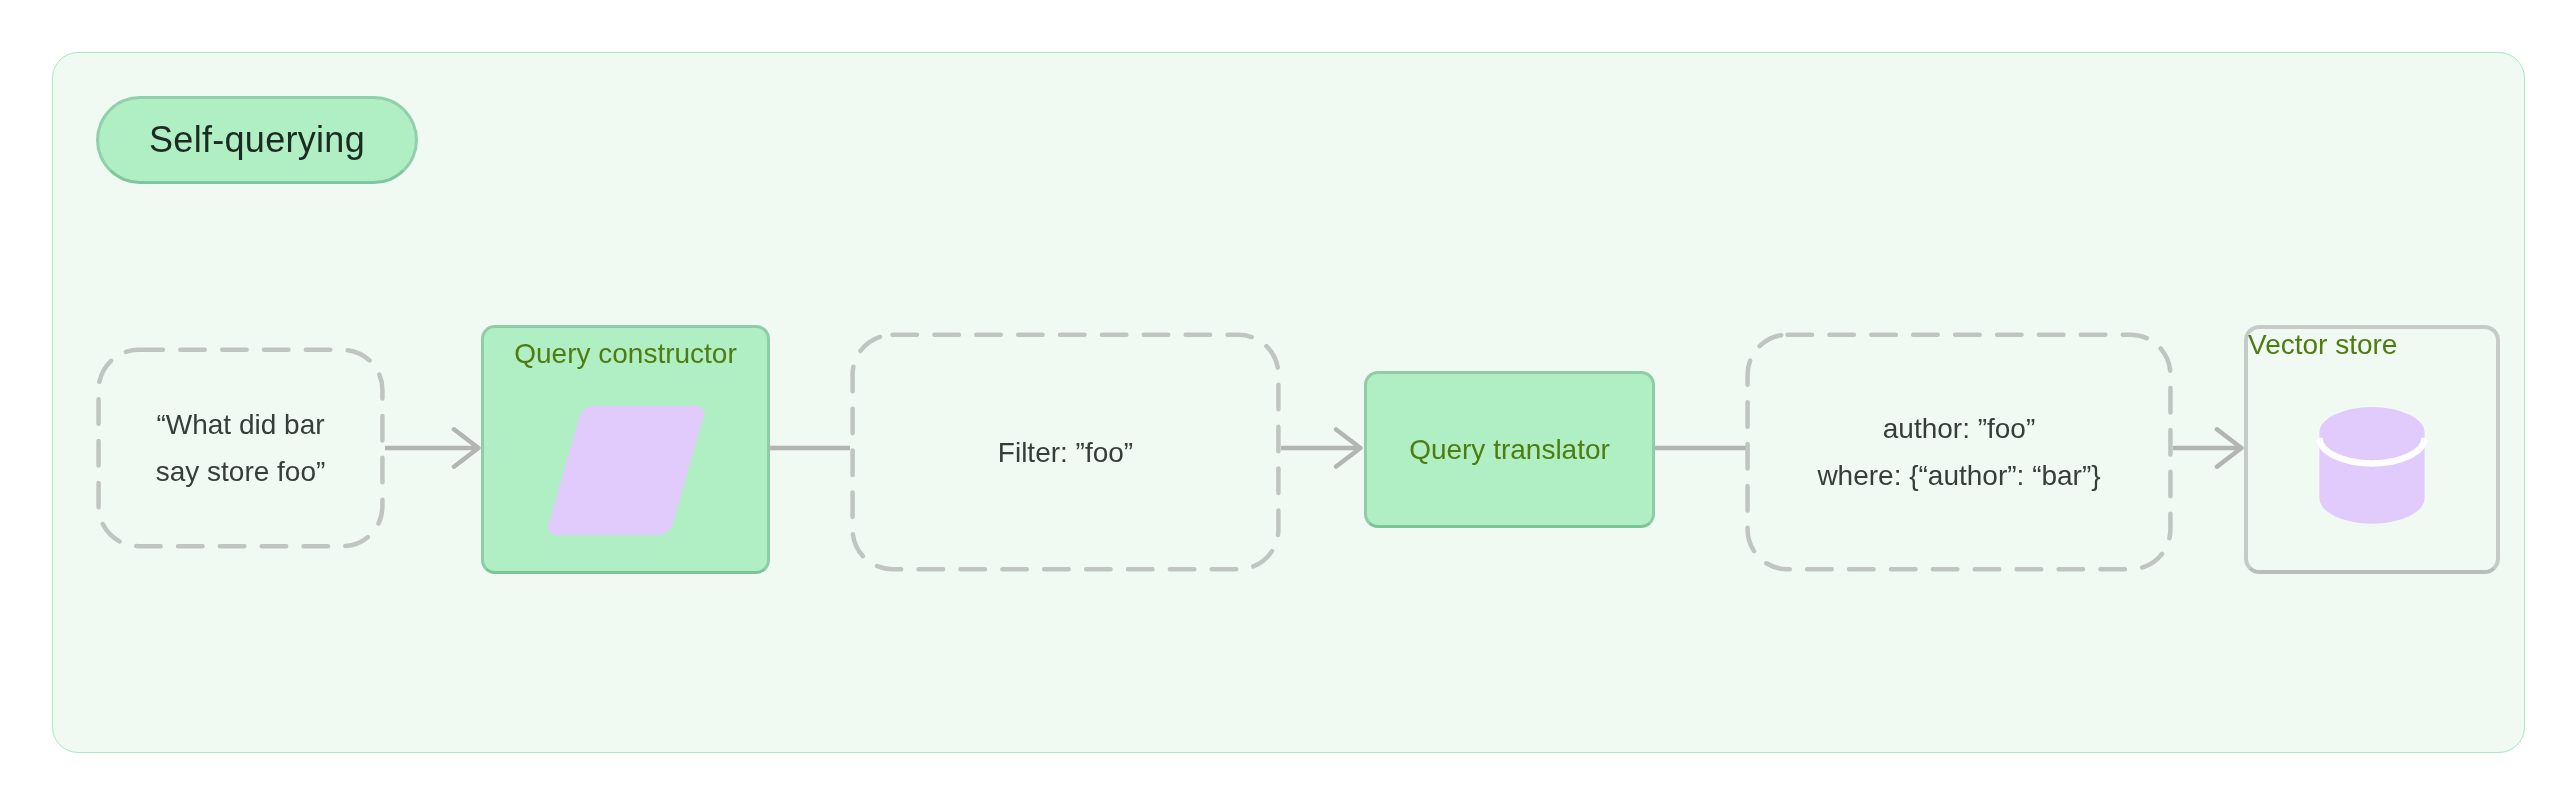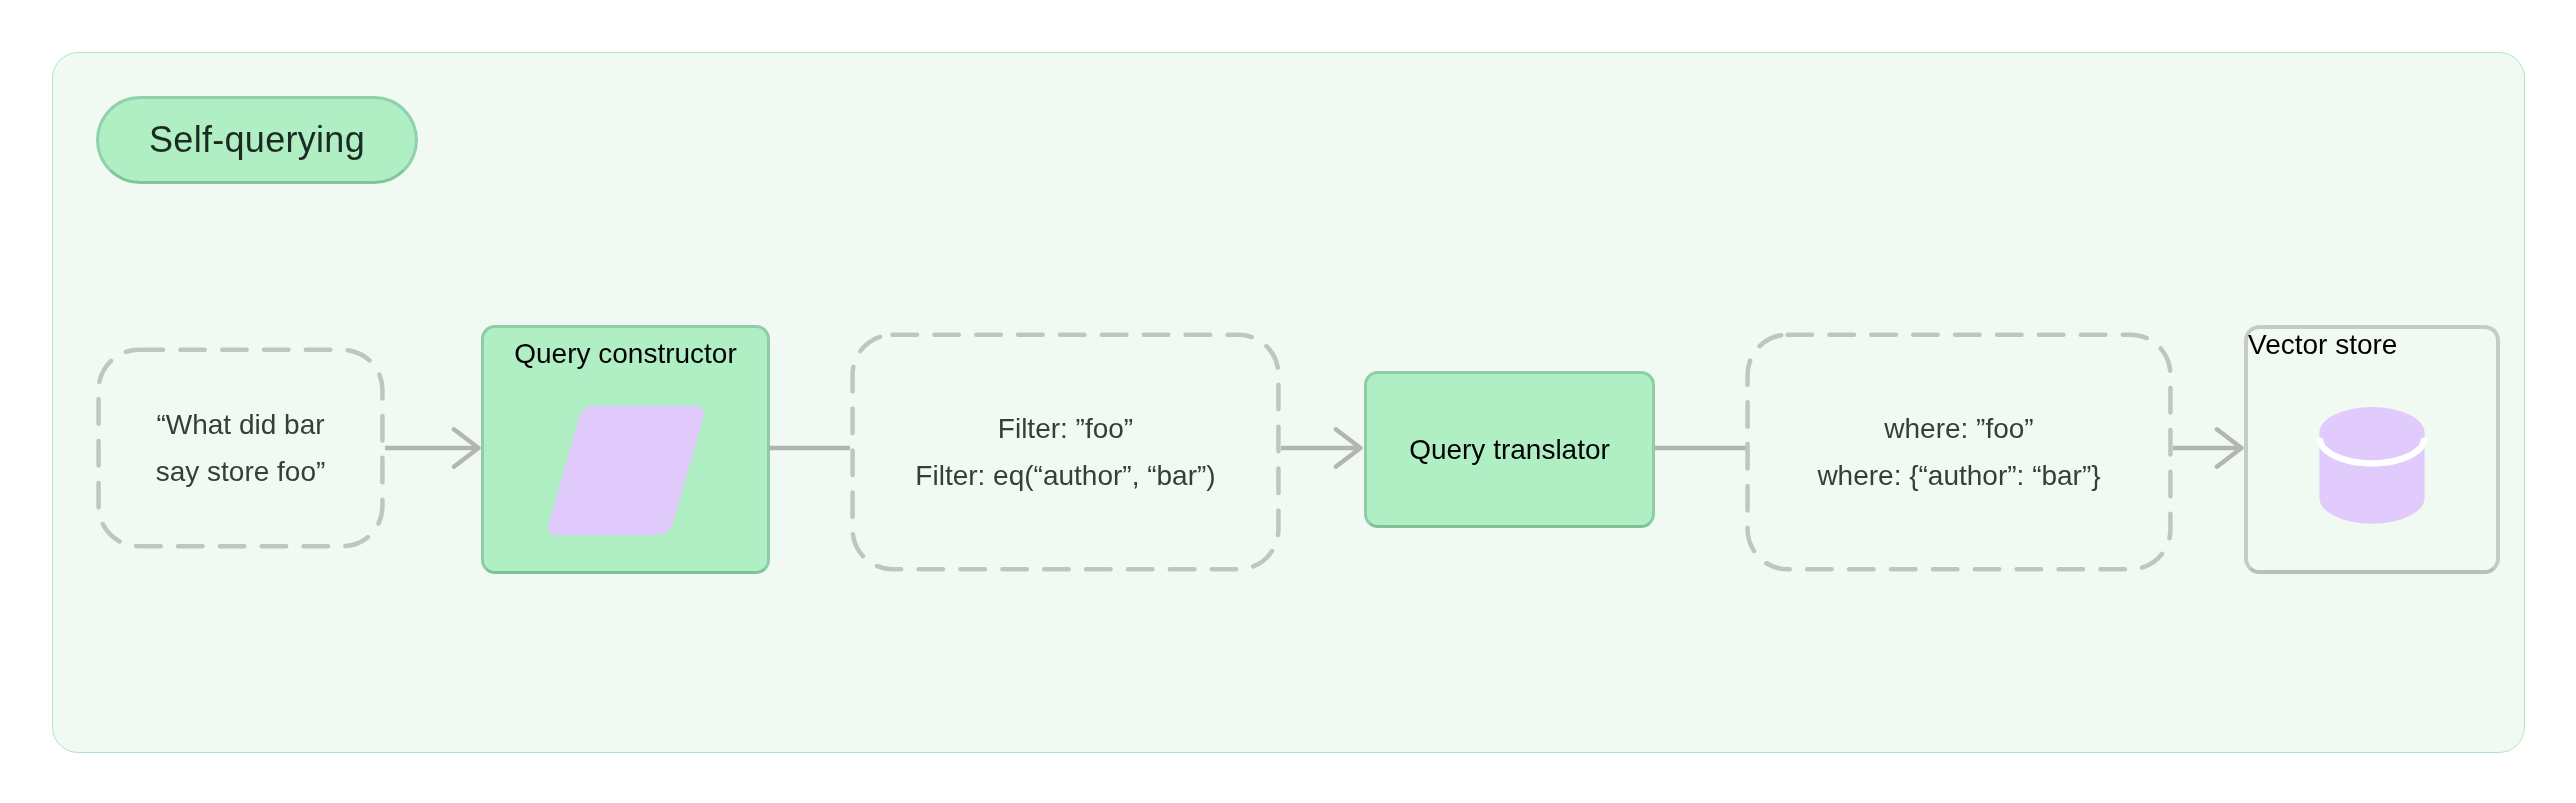--- a/index.html
+++ b/index.html
@@ -69,21 +69,21 @@
     border: 3.9px solid #8fcda6;
     border-bottom-color: #7cc496;
     border-radius: 14px;
     display: flex;
     flex-direction: column;
     align-items: center;
   }
   .solid-node.center-label { justify-content: center; }
   .node-label {
     font-size: 28px;
-    color: #000000;
+    color: #4d7c0f;
     white-space: nowrap;
   }
   .solid-node .node-label.top { margin-top: 10.3px; }
   .shape-wrap {
     flex: 1;
     display: flex;
     align-items: center;
     justify-content: center;
     width: 100%;
   }
@@ -144,21 +144,20 @@
       <svg width="81" height="52" viewBox="0 0 126 80">
         <line x1="0" y1="40" x2="126" y2="40" stroke="#b2b5b2" stroke-width="7" stroke-linecap="round"></line>
       </svg>
     </div>
 
     <div class="node dashed-node" style="left:797px; top:279px; width:431px; height:240px;">
       <svg class="dash-border" viewBox="0 0 669 372">
         <rect x="4" y="4" width="661" height="364" rx="62" fill="none" stroke="#c0c5c1" stroke-width="7" stroke-linecap="round" stroke-dasharray="38 27"></rect>
       </svg>
       <span class="line">Filter: ”foo”</span>
-      <span class="line">Filter: eq(“author”, “bar”)</span>
     </div>
 
     <div class="connector" style="left:1228px; top:369px; width:82px;">
       <svg width="82" height="52" viewBox="0 0 128 80">
         <line x1="2" y1="40" x2="123" y2="40" stroke="#b2b5b2" stroke-width="7" stroke-linecap="round"></line>
         <polyline points="86,11 124,40 86,69" fill="none" stroke="#b2b5b2" stroke-width="7" stroke-linecap="round" stroke-linejoin="round"></polyline>
       </svg>
     </div>
 
     <div class="node solid-node center-label" style="left:1311px; top:318px; width:291px; height:157px;">
@@ -168,21 +167,21 @@
     <div class="connector" style="left:1602px; top:369px; width:91px;">
       <svg width="91" height="52" viewBox="0 0 141 80">
         <line x1="0" y1="40" x2="141" y2="40" stroke="#b2b5b2" stroke-width="7" stroke-linecap="round"></line>
       </svg>
     </div>
 
     <div class="node dashed-node" style="left:1692px; top:279px; width:428px; height:240px;">
       <svg class="dash-border" viewBox="0 0 664 372">
         <rect x="4" y="4" width="656" height="364" rx="62" fill="none" stroke="#c0c5c1" stroke-width="7" stroke-linecap="round" stroke-dasharray="38 27"></rect>
       </svg>
-      <span class="line">where: ”foo”</span>
+      <span class="line">author: ”foo”</span>
       <span class="line">where: {“author”: “bar”}</span>
     </div>
 
     <div class="connector" style="left:2120px; top:369px; width:71px;">
       <svg width="71" height="52" viewBox="0 0 110 80">
         <line x1="2" y1="40" x2="105" y2="40" stroke="#b2b5b2" stroke-width="7" stroke-linecap="round"></line>
         <polyline points="68,11 106,40 68,69" fill="none" stroke="#b2b5b2" stroke-width="7" stroke-linecap="round" stroke-linejoin="round"></polyline>
       </svg>
     </div>
 

